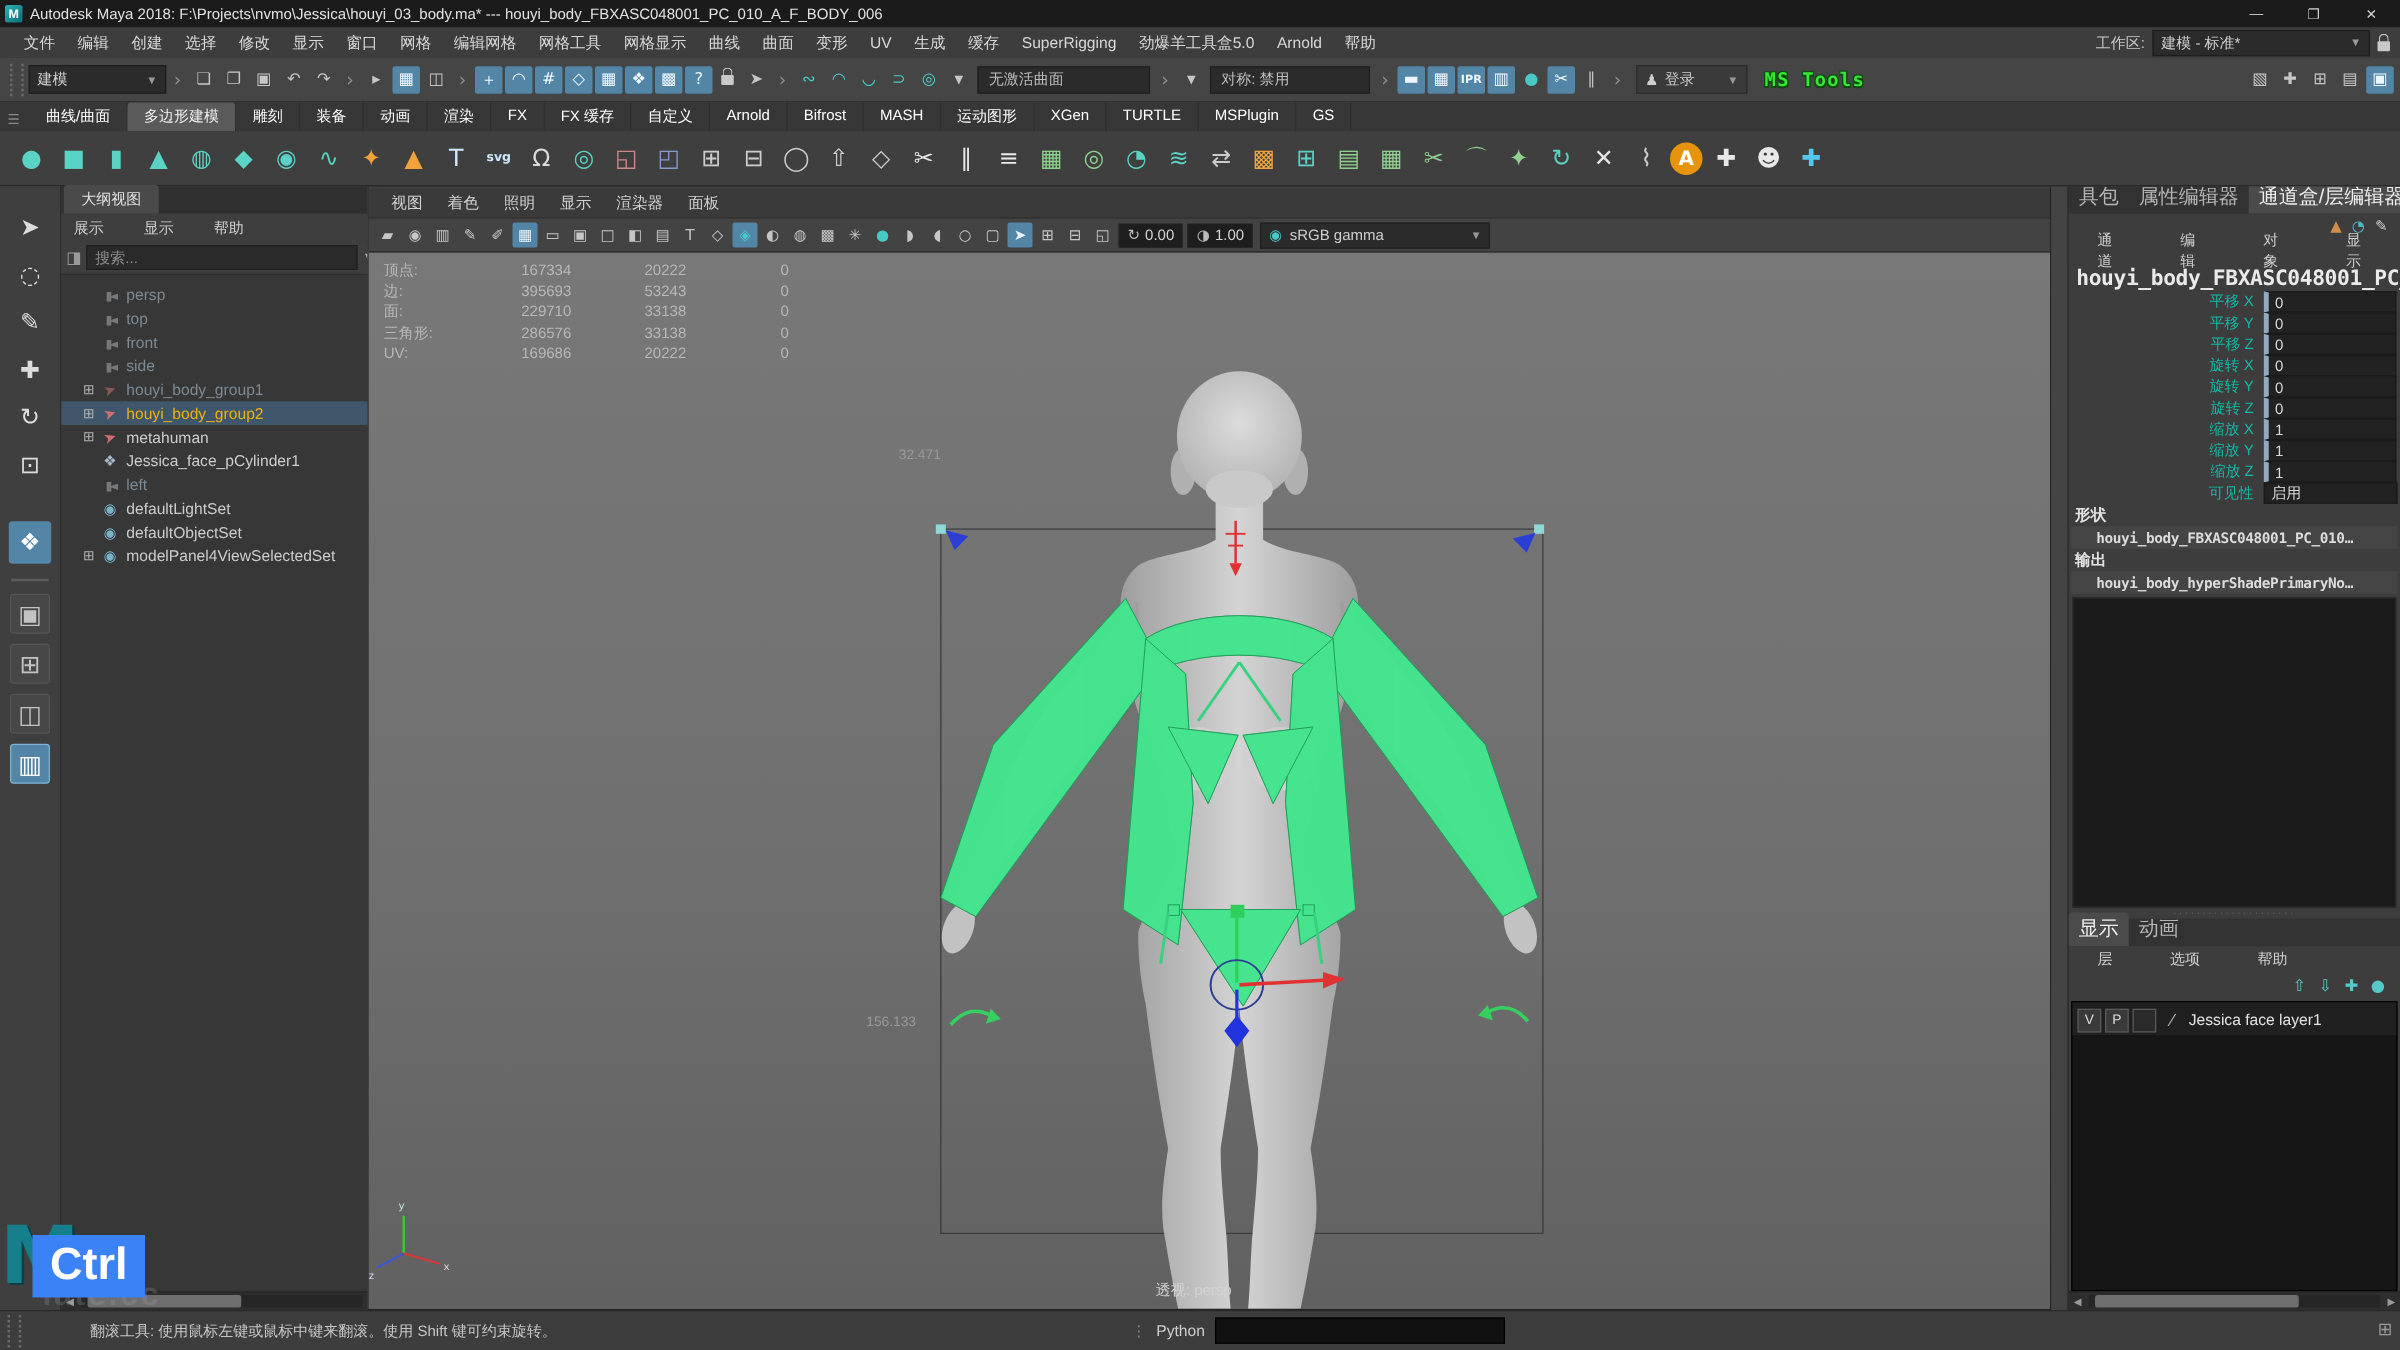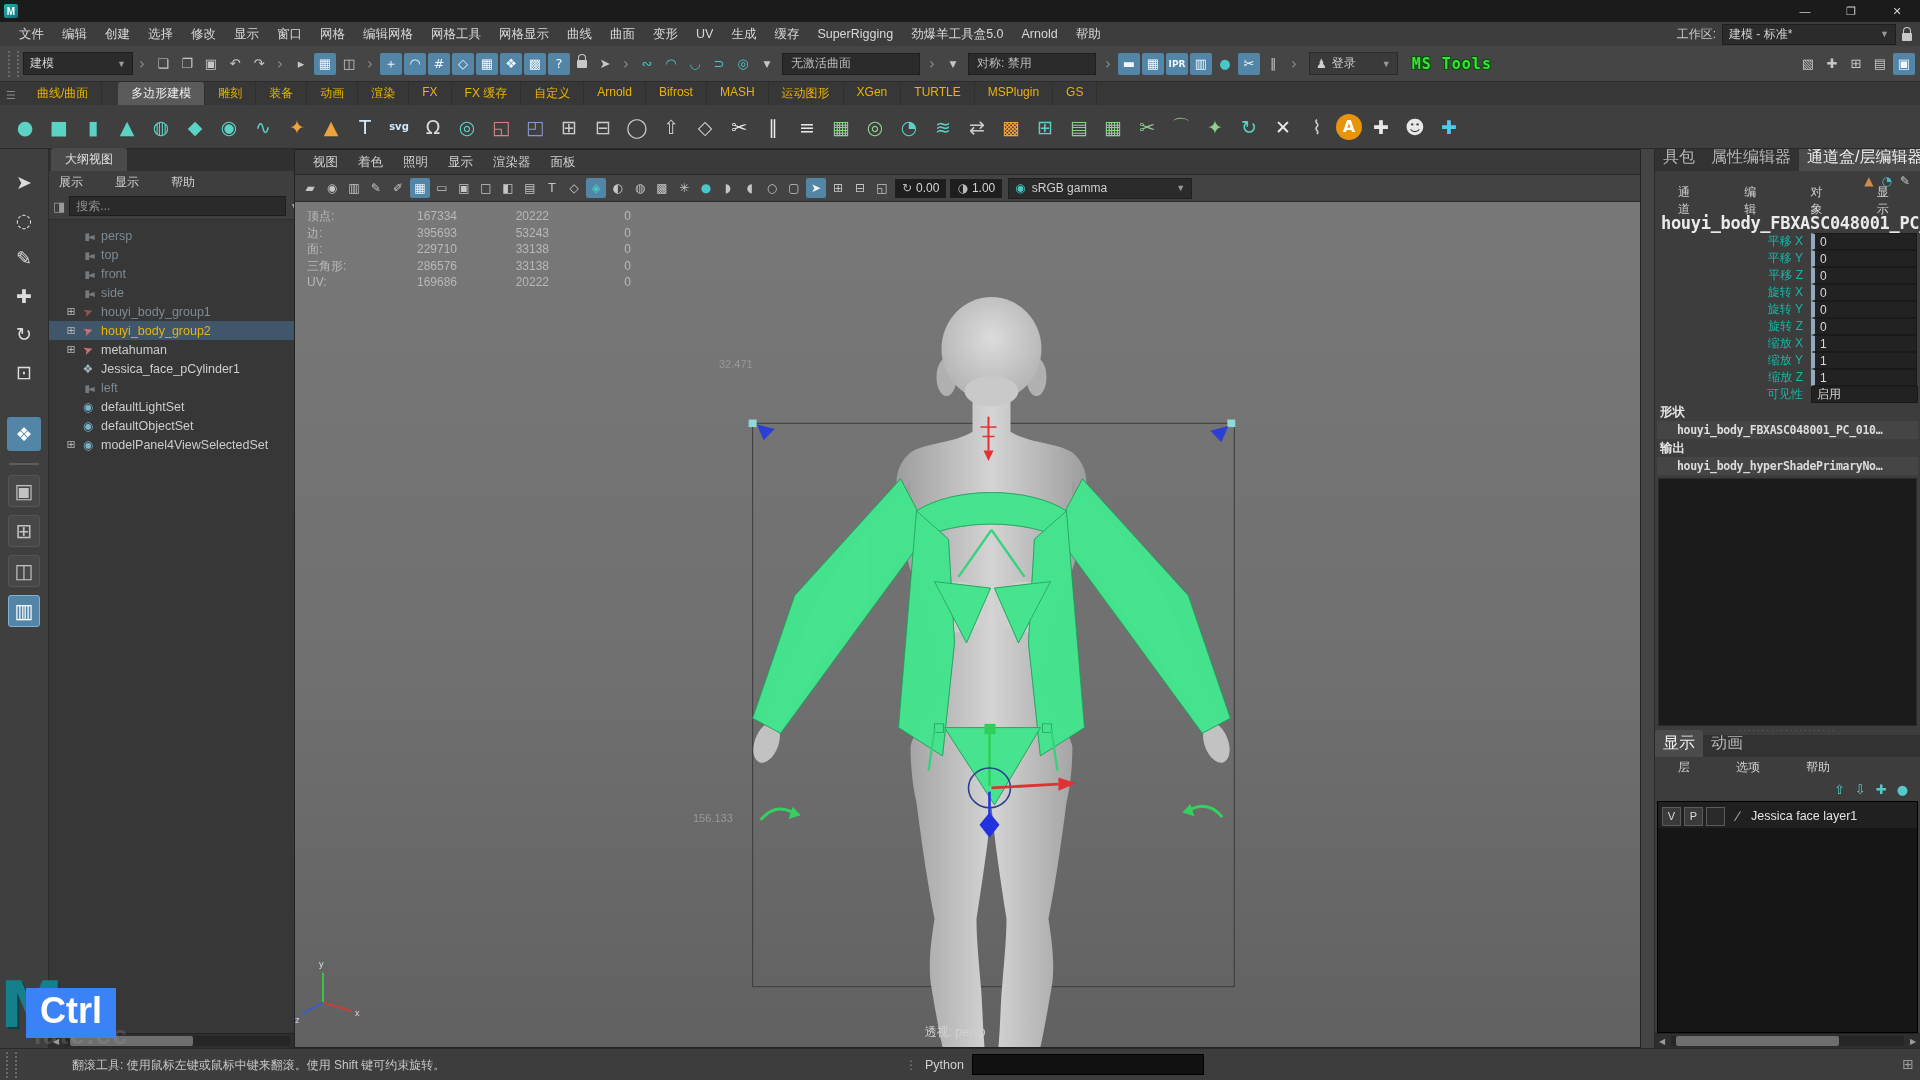--- a/index.html
+++ b/index.html
@@ -40,22 +40,22 @@
   #mode-combo{width:96px;justify-content:space-between;height:21px;}
   #login-group{display:flex;align-items:center;background:#3a3a3a;border:1px solid #2a2a2a;height:21px;padding:0 6px;margin-left:6px;}
   #login-icon{color:#cfcfcf;margin-right:5px;font-family:"DejaVu Sans",sans-serif;}
   #mstools{margin-left:14px;font-family:"DejaVu Sans Mono",monospace;font-weight:bold;font-size:15px;letter-spacing:1px;color:#35e635;
     text-shadow:1px 1px 0 #0a4d0a,-1px -1px 0 #0a4d0a,1px -1px 0 #0a4d0a,-1px 1px 0 #0a4d0a;}
   #status-right{margin-left:auto;display:flex;align-items:center;}
 
   
   #shelftabs{position:absolute;left:0;top:82px;width:1920px;height:23px;background:#373737;display:flex;align-items:flex-end;padding-left:4px;box-sizing:border-box;}
   #shelftab-grip{color:#8a8a8a;margin:0 8px 3px 2px;font-size:11px;}
-  .shelftab{padding:3px 13px;font-size:12px;color:#eab308;white-space:nowrap;border-right:1px solid #2f2f2f;}
-  .shelftab.active{background:#5a5a5a;color:#efefef;border-radius:3px 3px 0 0;margin-left:16px;}
+  .shelftab{padding:3px 13px;font-size:12px;color:#ffffff;white-space:nowrap;border-right:1px solid #2f2f2f;}
+  .shelftab.active{background:#5a5a5a;color:#efefef;border-radius:3px 3px 0 0;}
   #shelficons{position:absolute;left:0;top:105px;width:1920px;height:44px;background:#3f3f3f;border-bottom:1px solid #2a2a2a;
     display:flex;align-items:center;padding-left:8px;box-sizing:border-box;}
   .shicon{width:30px;height:30px;margin:0 2px;display:flex;align-items:center;justify-content:center;font-size:19px;
     font-family:"DejaVu Sans",sans-serif;flex:none;border-radius:3px;}
   .shicon.small{font-size:10px;font-weight:bold;}
   .shicon.round{border-radius:50%;width:26px;height:26px;font-weight:bold;font-size:16px;}
 
   
   #main{position:absolute;left:0;top:149px;width:1920px;height:899px;}
 
@@ -178,20 +178,21 @@
   #ctrl-text{color:#fff;font-size:36px;font-weight:bold;font-family:"Liberation Sans",sans-serif;}
   #watermark{position:absolute;left:34px;top:1020px;z-index:41;color:#aaa;opacity:.22;font-size:26px;font-weight:bold;letter-spacing:2px;}
 </style>
 </head>
 <body>
 
 <div id="app">
 
   <div id="titlebar">
     <div id="maya-app-icon">M</div>
+    <div id="title-text">Autodesk Maya 2018: F:\Projects\nvmo\Jessica\houyi_03_body.ma*   ---   houyi_body_FBXASC048001_PC_010_A_F_BODY_006</div>
     <div id="win-buttons">
       <div class="winbtn">—</div>
       <div class="winbtn">❐</div>
       <div class="winbtn close">✕</div>
     </div>
   </div>
 
   <div id="menubar">
     <div id="menus">
 

